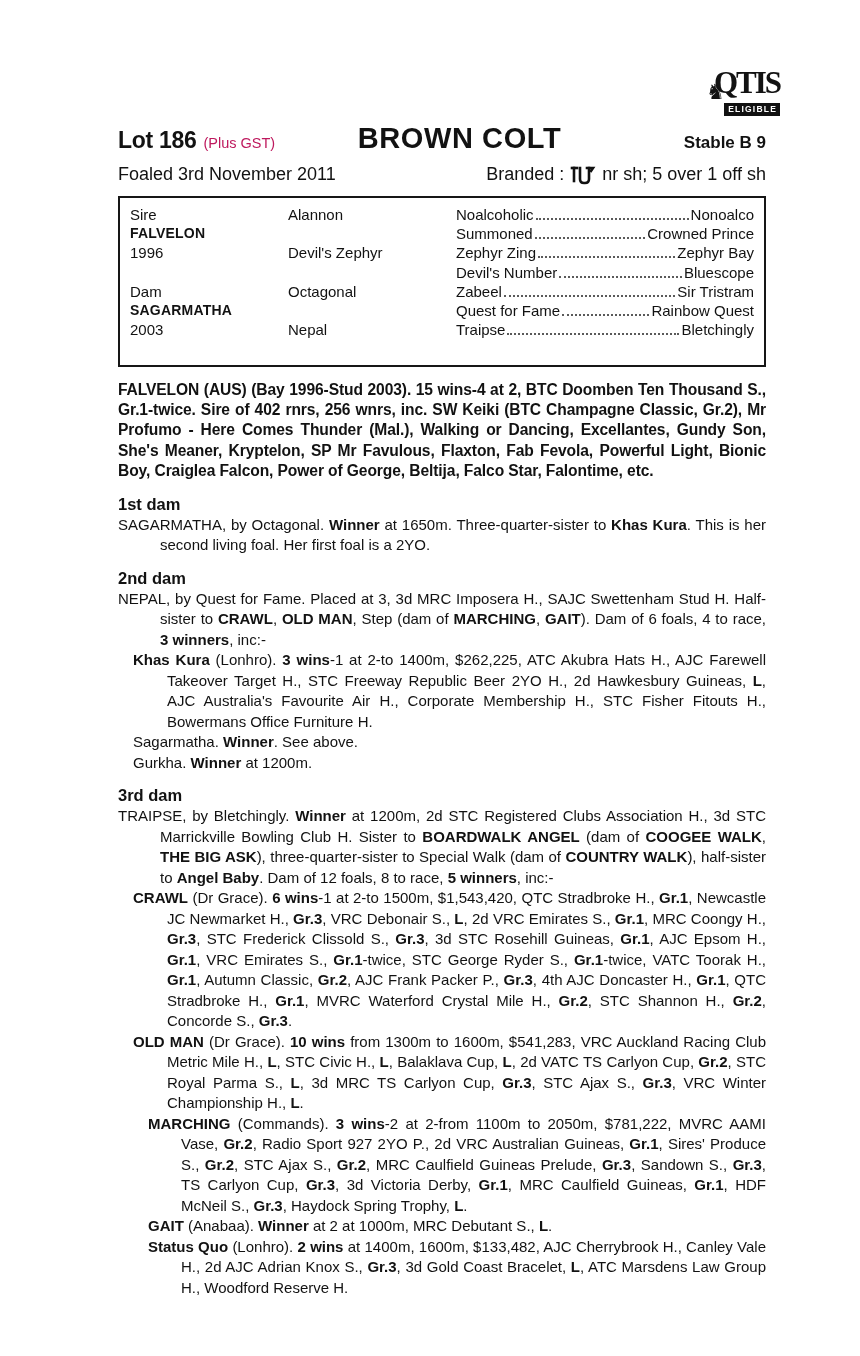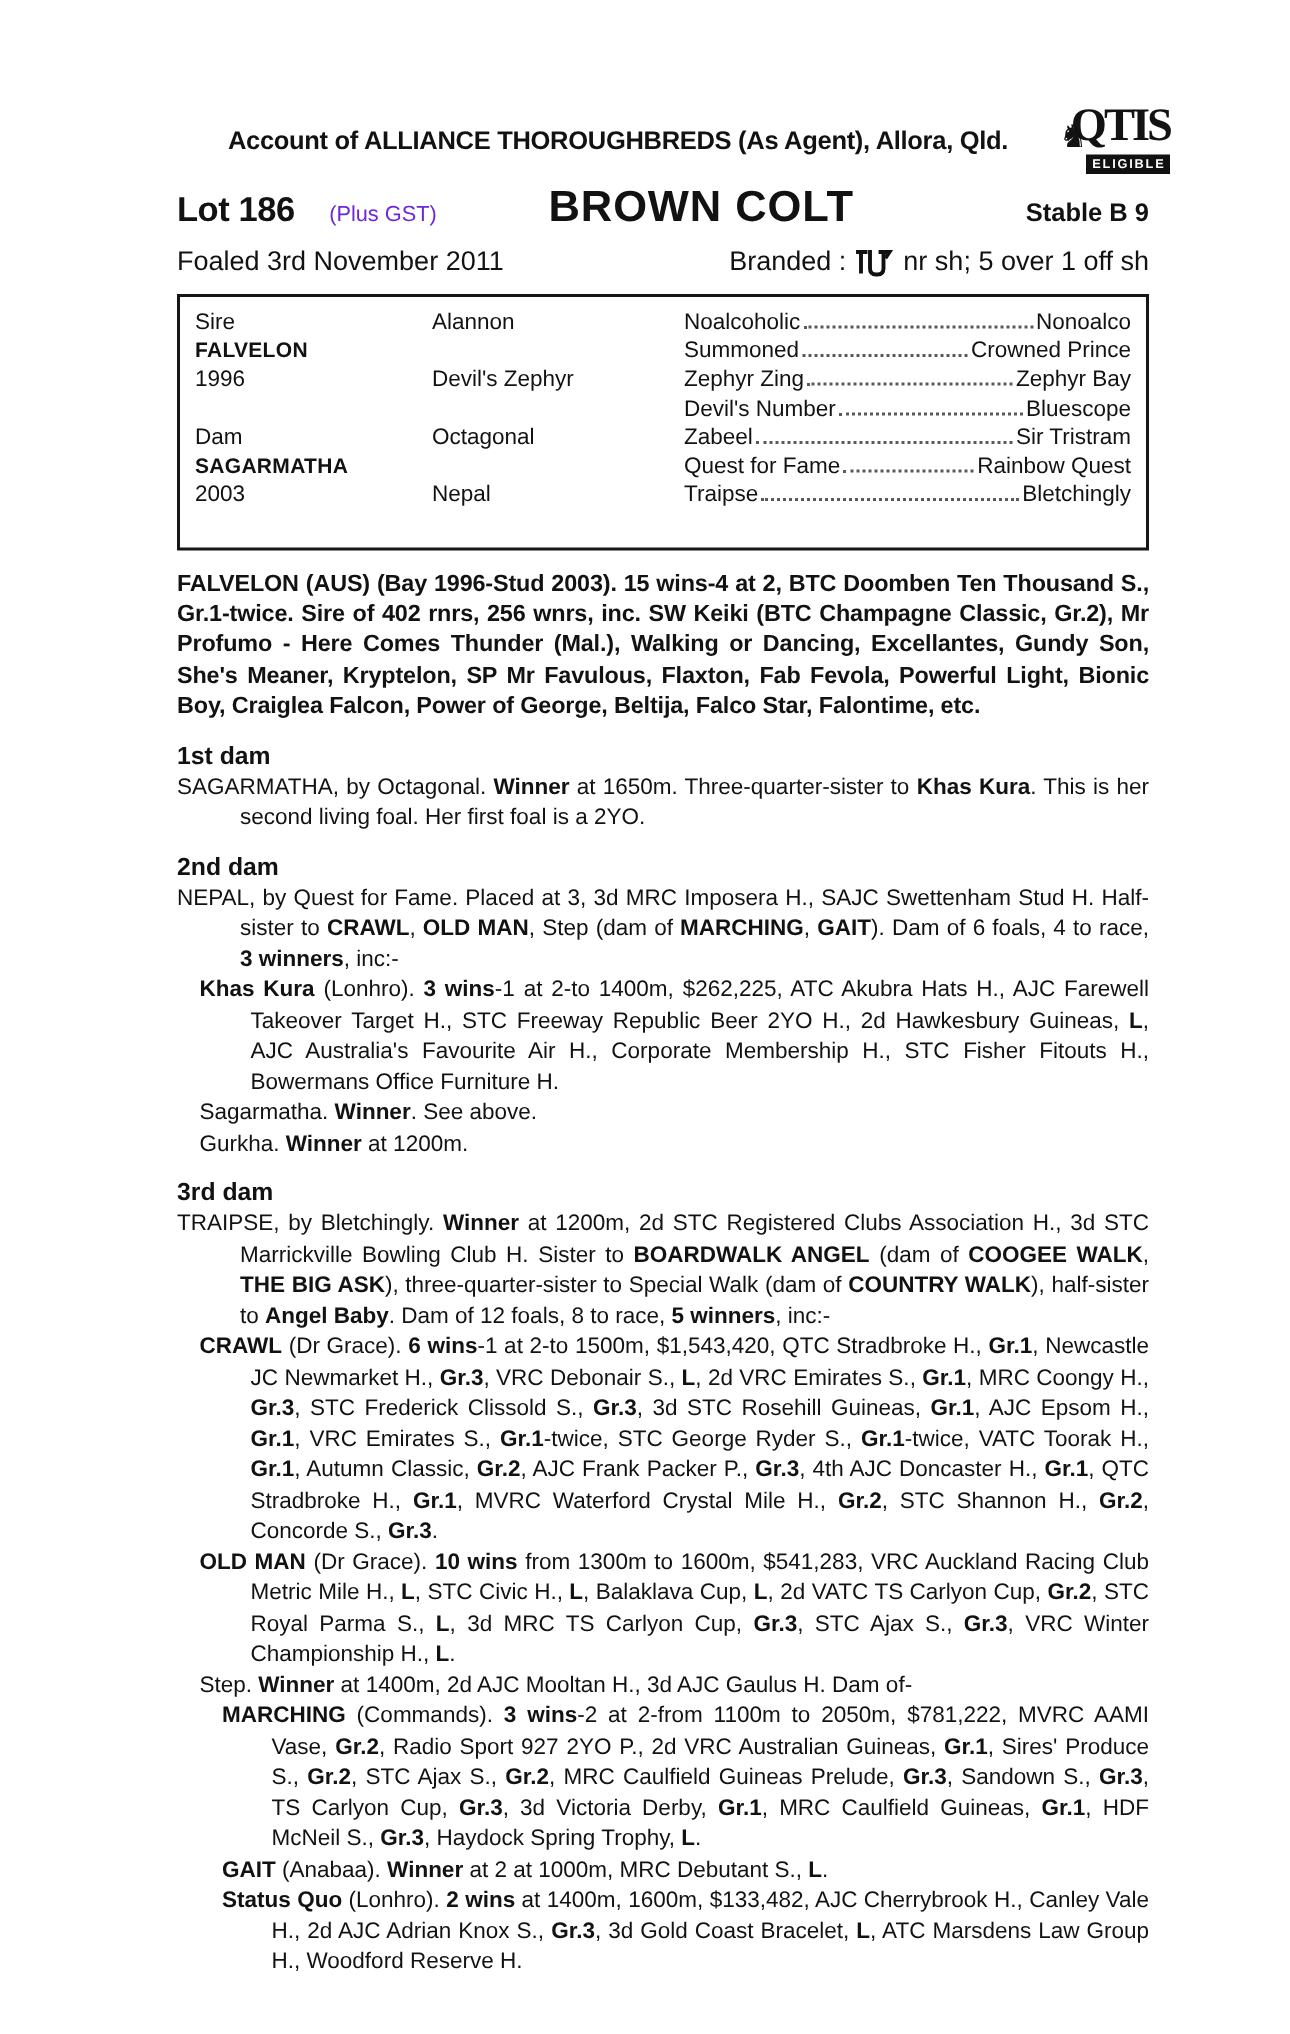--- a/index.html
+++ b/index.html
@@ -8,21 +8,21 @@
   
   .hdr-top{position:relative;height:48px;}
   .account-line{font-weight:bold;font-size:17px;letter-spacing:-0.2px;text-align:center;padding-top:14px;padding-right:60px;white-space:nowrap;}
   .qtis{position:absolute;right:-14px;top:-2px;width:84px;height:50px;}
   .qtis-text{font-family:"Liberation Serif",serif;font-weight:bold;font-size:31px;letter-spacing:-2px;line-height:30px;text-align:right;}
   .qtis-horse{position:absolute;left:10px;top:13px;font-size:21px;line-height:21px;}
   .qtis-bar{position:absolute;right:0;bottom:2px;background:#111;color:#fff;font-size:8.5px;font-weight:bold;letter-spacing:1.2px;padding:1px 3px 2px 4px;margin-left:28px;}
   
   .lot-row{display:flex;align-items:baseline;margin-top:4px;}
   .lot-label{font-size:23px;font-weight:bold;letter-spacing:-0.3px;}
-  .gst{font-size:14.5px;margin-left:23px;color:#6d28d9;}
+  .gst{font-size:14.5px;margin-left:7px;color:#be185d;}
   .colour-title{flex:1;text-align:center;font-size:29px;font-weight:bold;letter-spacing:0.6px;padding-right:40px;}
   .stable{font-size:17px;font-weight:bold;white-space:nowrap;}
   .foaled-row{display:flex;justify-content:space-between;align-items:center;font-size:18px;margin-top:9px;}
   .branded{display:inline-flex;align-items:center;gap:4px;}
   .brand-svg{display:inline-block;margin:0 2px -2px 2px;}
   
   .ped{margin-top:11px;border:2px solid #161616;padding:7px 10px 6px 10px;display:grid;grid-template-columns:158px 168px 1fr;font-size:15px;}
   .ped .cell{display:flex;flex-direction:column;}
   .pline{height:19.2px;line-height:19.2px;white-space:nowrap;}
   .pname{font-weight:bold;font-size:14px;letter-spacing:0.2px;}
@@ -38,21 +38,20 @@
   .p-l1{padding-left:49px;text-indent:-34px;}
   .p-l2{padding-left:63px;text-indent:-33px;}
   b{font-weight:bold;}
 </style>
 </head>
 <body>
 
 <div class="page">
 
   <div class="hdr-top">
-    <div class="account-line">Account of ALLIANCE THOROUGHBREDS (As Agent), Allora, Qld.</div>
     <div class="qtis">
       <div class="qtis-text">QTIS</div>
       <div class="qtis-horse">♞</div>
       <div class="qtis-bar">ELIGIBLE</div>
     </div>
   </div>
 
   <div class="lot-row">
     <span class="lot-label">Lot 186</span>
     <span class="gst">(Plus GST)</span>
@@ -149,19 +148,18 @@
     <div class="para p-l1"><b>Khas Kura</b><span> (Lonhro). </span><b>3 wins</b><span>-1 at 2-to 1400m, $262,225, ATC Akubra Hats H., AJC Farewell Takeover Target H., STC Freeway Republic Beer 2YO H., 2d Hawkesbury Guineas, </span><b>L</b><span>, AJC Australia's Favourite Air H., Corporate Membership H., STC Fisher Fitouts H., Bowermans Office Furniture H.</span></div>
     <div class="para p-l1"><span>Sagarmatha. </span><b>Winner</b><span>. See above.</span></div>
     <div class="para p-l1"><span>Gurkha. </span><b>Winner</b><span> at 1200m.</span></div>
   </div>
 
   <div>
     <div class="section-h">3rd dam</div>
     <div class="para p-main"><span>TRAIPSE, by Bletchingly. </span><b>Winner</b><span> at 1200m, 2d STC Registered Clubs Association H., 3d STC Marrickville Bowling Club H. Sister to </span><b>BOARDWALK ANGEL</b><span> (dam of </span><b>COOGEE WALK</b><span>, </span><b>THE BIG ASK</b><span>), three-quarter-sister to Special Walk (dam of </span><b>COUNTRY WALK</b><span>), half-sister to </span><b>Angel Baby</b><span>. Dam of 12 foals, 8 to race, </span><b>5 winners</b><span>, inc:-</span></div>
     <div class="para p-l1"><b>CRAWL</b><span> (Dr Grace). </span><b>6 wins</b><span>-1 at 2-to 1500m, $1,543,420, QTC Stradbroke H., </span><b>Gr.1</b><span>, Newcastle JC Newmarket H., </span><b>Gr.3</b><span>, VRC Debonair S., </span><b>L</b><span>, 2d VRC Emirates S., </span><b>Gr.1</b><span>, MRC Coongy H., </span><b>Gr.3</b><span>, STC Frederick Clissold S., </span><b>Gr.3</b><span>, 3d STC Rosehill Guineas, </span><b>Gr.1</b><span>, AJC Epsom H., </span><b>Gr.1</b><span>, VRC Emirates S., </span><b>Gr.1</b><span>-twice, STC George Ryder S., </span><b>Gr.1</b><span>-twice, VATC Toorak H., </span><b>Gr.1</b><span>, Autumn Classic, </span><b>Gr.2</b><span>, AJC Frank Packer P., </span><b>Gr.3</b><span>, 4th AJC Doncaster H., </span><b>Gr.1</b><span>, QTC Stradbroke H., </span><b>Gr.1</b><span>, MVRC Waterford Crystal Mile H., </span><b>Gr.2</b><span>, STC Shannon H., </span><b>Gr.2</b><span>, Concorde S., </span><b>Gr.3</b><span>.</span></div>
     <div class="para p-l1"><b>OLD MAN</b><span> (Dr Grace). </span><b>10 wins</b><span> from 1300m to 1600m, $541,283, VRC Auckland Racing Club Metric Mile H., </span><b>L</b><span>, STC Civic H., </span><b>L</b><span>, Balaklava Cup, </span><b>L</b><span>, 2d VATC TS Carlyon Cup, </span><b>Gr.2</b><span>, STC Royal Parma S., </span><b>L</b><span>, 3d MRC TS Carlyon Cup, </span><b>Gr.3</b><span>, STC Ajax S., </span><b>Gr.3</b><span>, VRC Winter Championship H., </span><b>L</b><span>.</span></div>
-    <div class="para p-l1"><span>Step. </span><b>Winner</b><span> at 1400m, 2d AJC Mooltan H., 3d AJC Gaulus H. Dam of-</span></div>
     <div class="para p-l2"><b>MARCHING</b><span> (Commands). </span><b>3 wins</b><span>-2 at 2-from 1100m to 2050m, $781,222, MVRC AAMI Vase, </span><b>Gr.2</b><span>, Radio Sport 927 2YO P., 2d VRC Australian Guineas, </span><b>Gr.1</b><span>, Sires' Produce S., </span><b>Gr.2</b><span>, STC Ajax S., </span><b>Gr.2</b><span>, MRC Caulfield Guineas Prelude, </span><b>Gr.3</b><span>, Sandown S., </span><b>Gr.3</b><span>, TS Carlyon Cup, </span><b>Gr.3</b><span>, 3d Victoria Derby, </span><b>Gr.1</b><span>, MRC Caulfield Guineas, </span><b>Gr.1</b><span>, HDF McNeil S., </span><b>Gr.3</b><span>, Haydock Spring Trophy, </span><b>L</b><span>.</span></div>
     <div class="para p-l2"><b>GAIT</b><span> (Anabaa). </span><b>Winner</b><span> at 2 at 1000m, MRC Debutant S., </span><b>L</b><span>.</span></div>
     <div class="para p-l2"><b>Status Quo</b><span> (Lonhro). </span><b>2 wins</b><span> at 1400m, 1600m, $133,482, AJC Cherrybrook H., Canley Vale H., 2d AJC Adrian Knox S., </span><b>Gr.3</b><span>, 3d Gold Coast Bracelet, </span><b>L</b><span>, ATC Marsdens Law Group H., Woodford Reserve H.</span></div>
   </div>
 
 </div>
 
 </body></html>

